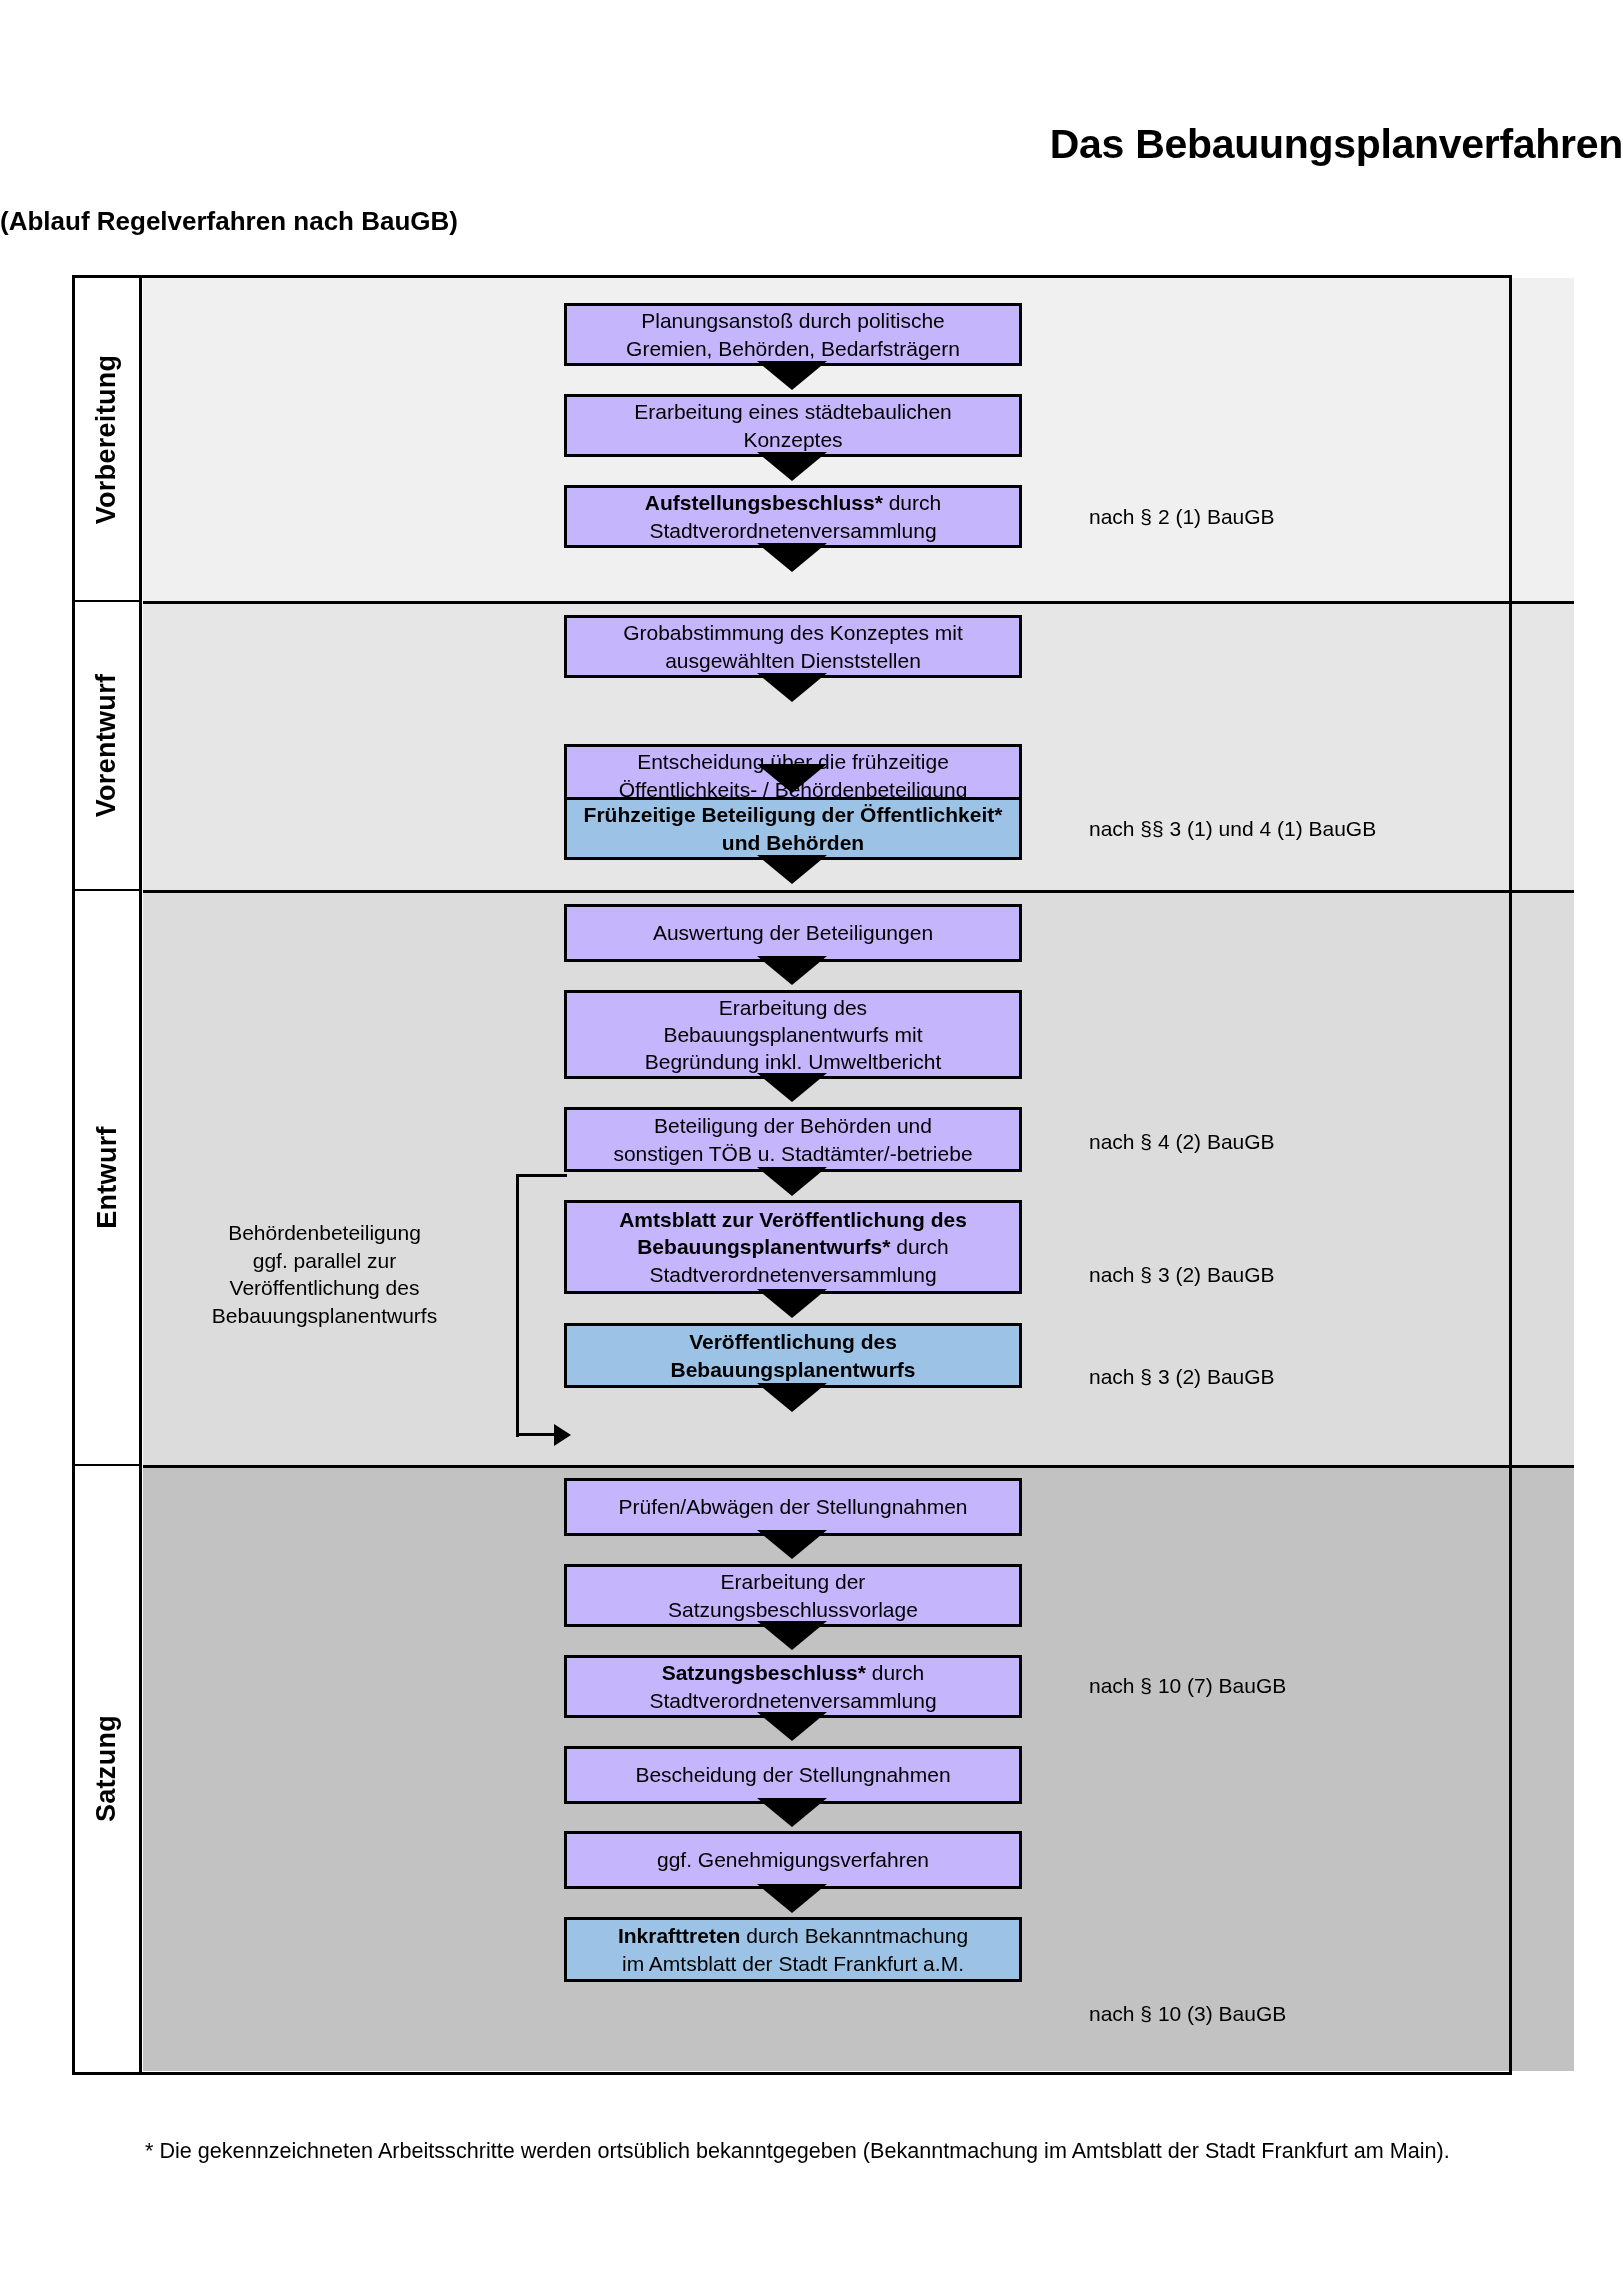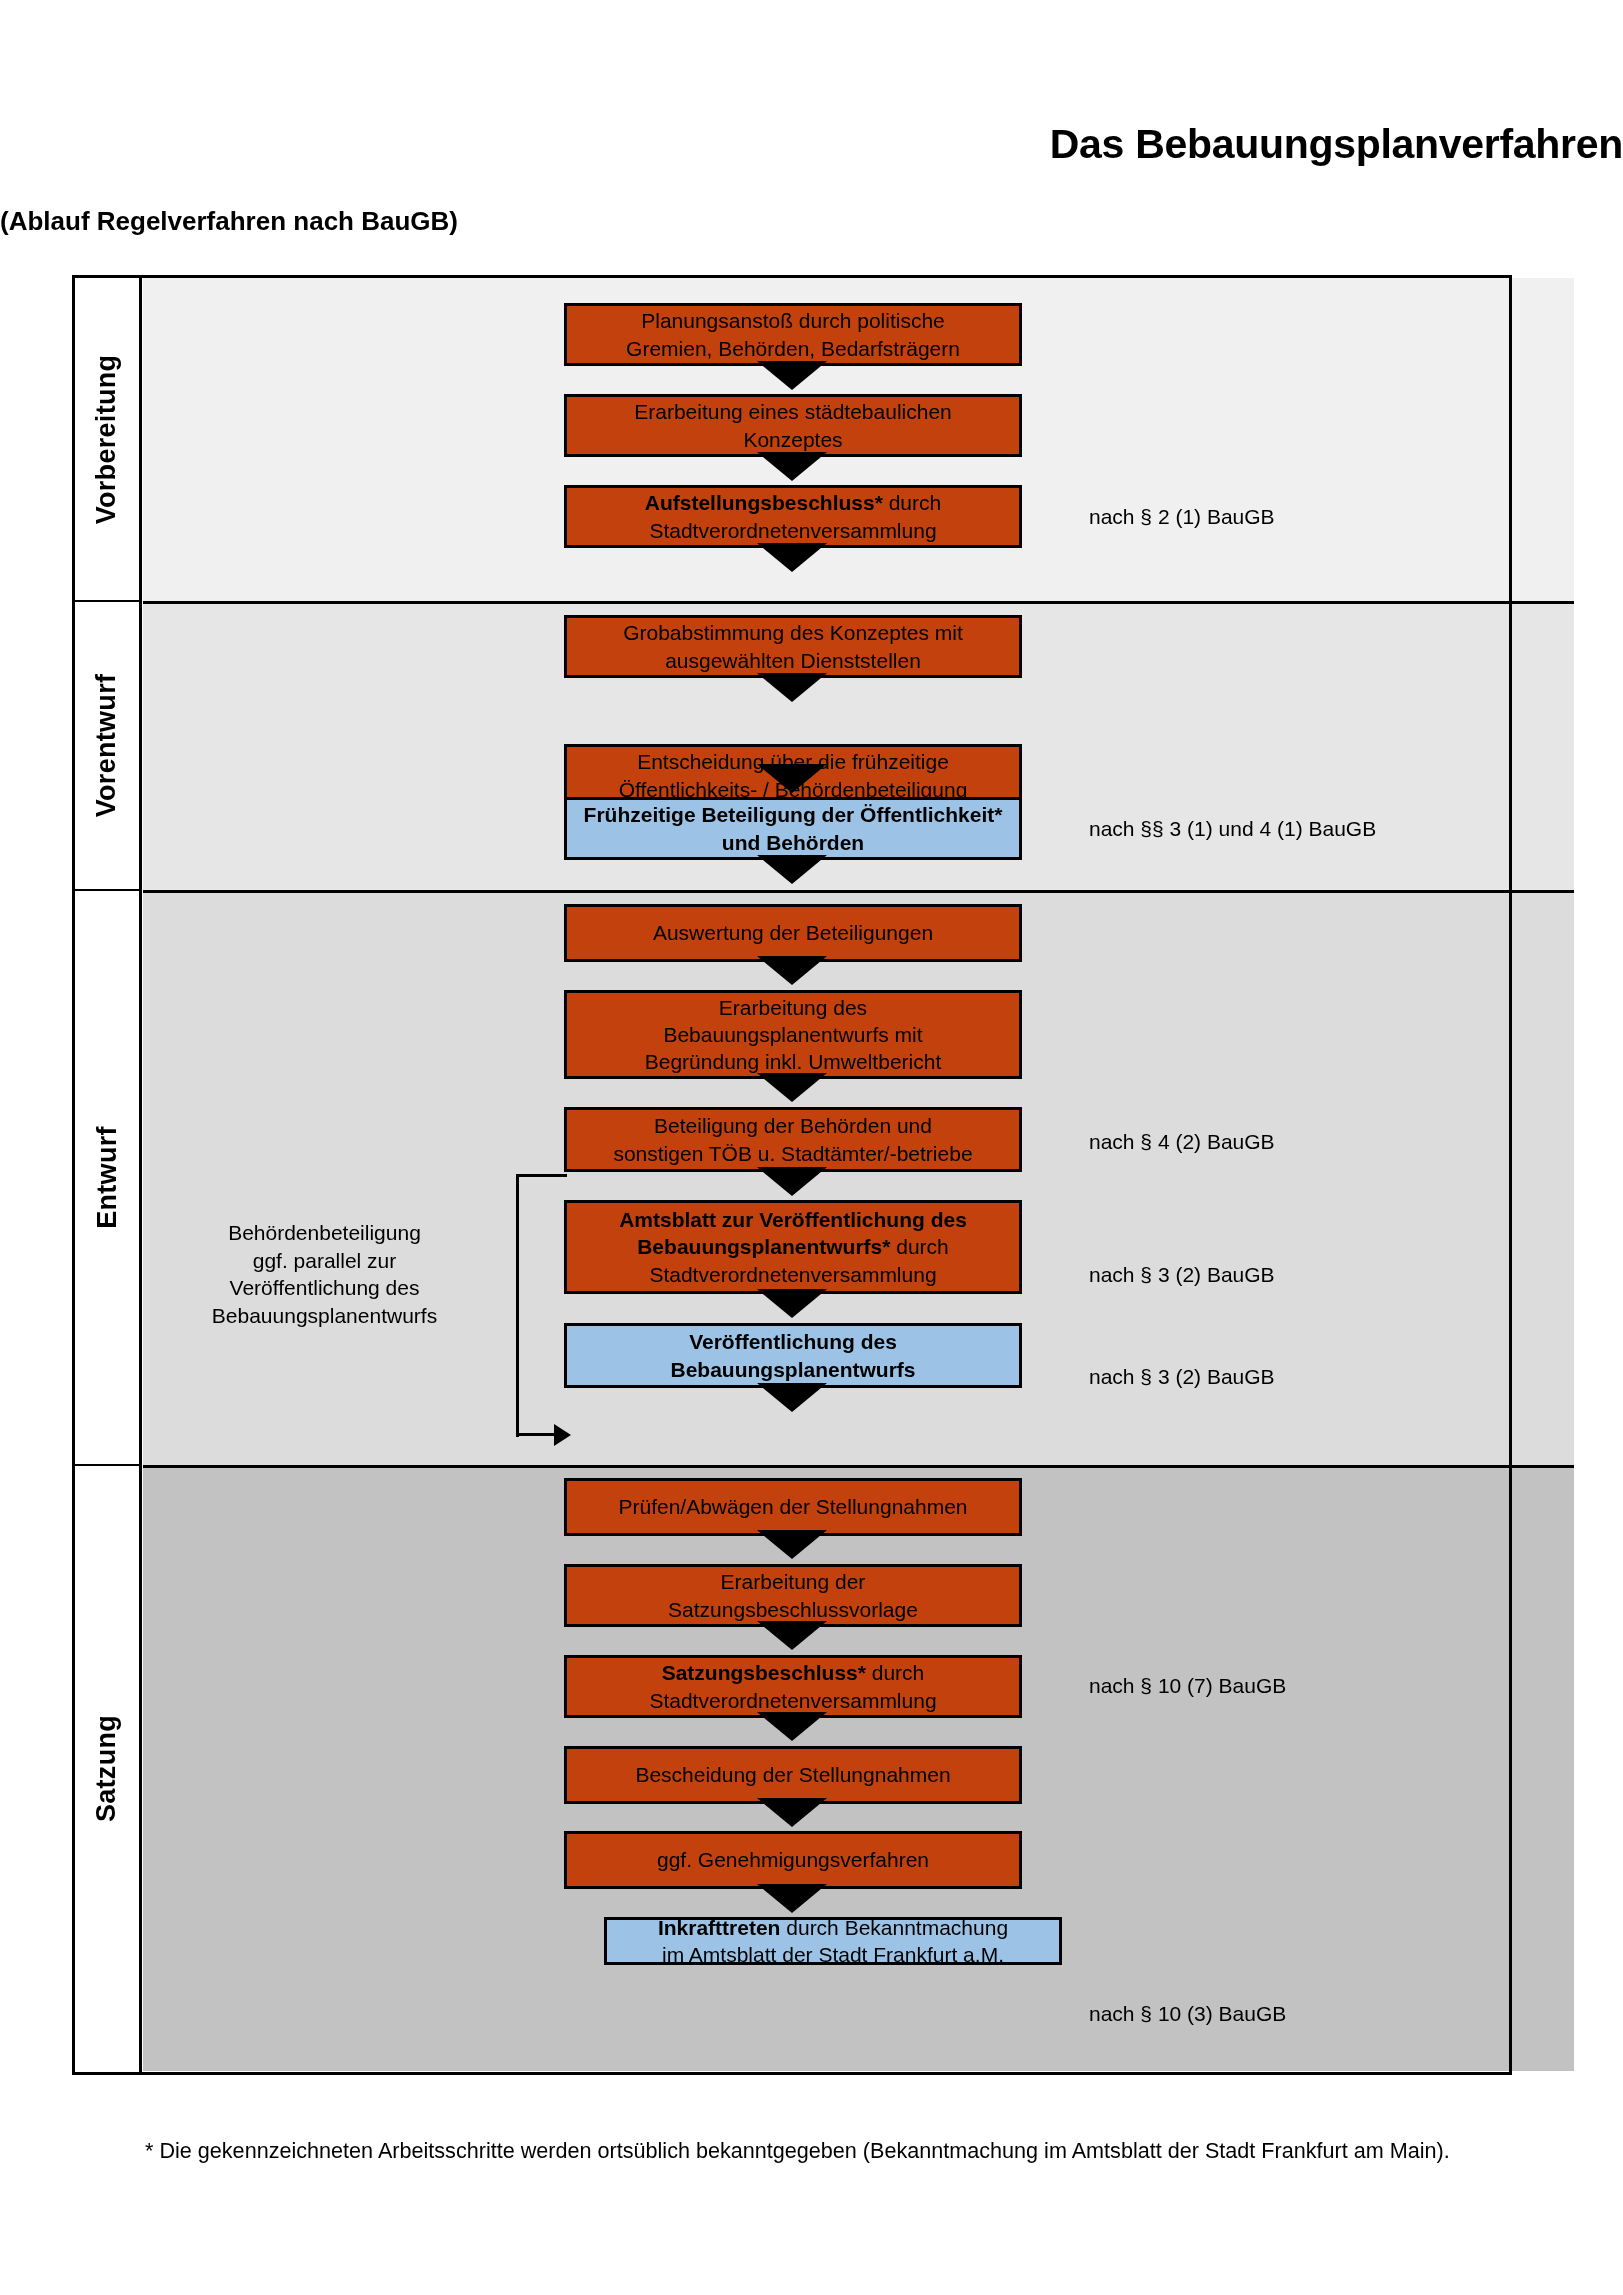--- a/index.html
+++ b/index.html
@@ -48,21 +48,21 @@
     transform:rotate(-90deg);white-space:nowrap;
     font-size:27px;font-weight:bold;letter-spacing:0.3px;
   }
 
   
   .band-div{position:absolute;left:143px;width:1431px;height:2.6px;background:#000;}
 
   
   .box{
     position:absolute;left:564px;width:458px;
-    border:3.3px solid #000;background:#c2410c;box-sizing:border-box;
+    border:3.3px solid #000;background:#c4b5fd;box-sizing:border-box;
     display:flex;align-items:center;justify-content:center;
     text-align:center;font-size:21px;line-height:1.30;
     padding:2.6px 5.2px;
   }
   .box.blue{background:#9cc3e5;}
   .box b{font-weight:bold;}
 
   
   .arrow{
     position:absolute;left:757px;width:0;height:0;
@@ -234,21 +234,21 @@
 <div class="box" style="top:1746px;height:58px;">
   <div><span>Bescheidung der Stellungnahmen</span></div>
 </div>
 <div class="arrow" style="top:1798px;"></div>
 
 <div class="box" style="top:1831px;height:58px;">
   <div><span>ggf. Genehmigungsverfahren</span></div>
 </div>
 <div class="arrow" style="top:1884px;"></div>
 
-<div class="box blue" style="top:1917px;height:48px;margin-left:40px;">
+<div class="box blue" style="top:1917px;height:65px;">
   <div>
     <b>Inkrafttreten</b><span> durch Bekanntmachung</span><br>
     <span>im Amtsblatt der Stadt Frankfurt a.M.</span>
   </div>
 </div>
 
 <div class="conn-top"></div>
 <div class="conn-vert"></div>
 <div class="conn-bot"></div>
 <div class="conn-head"></div>

